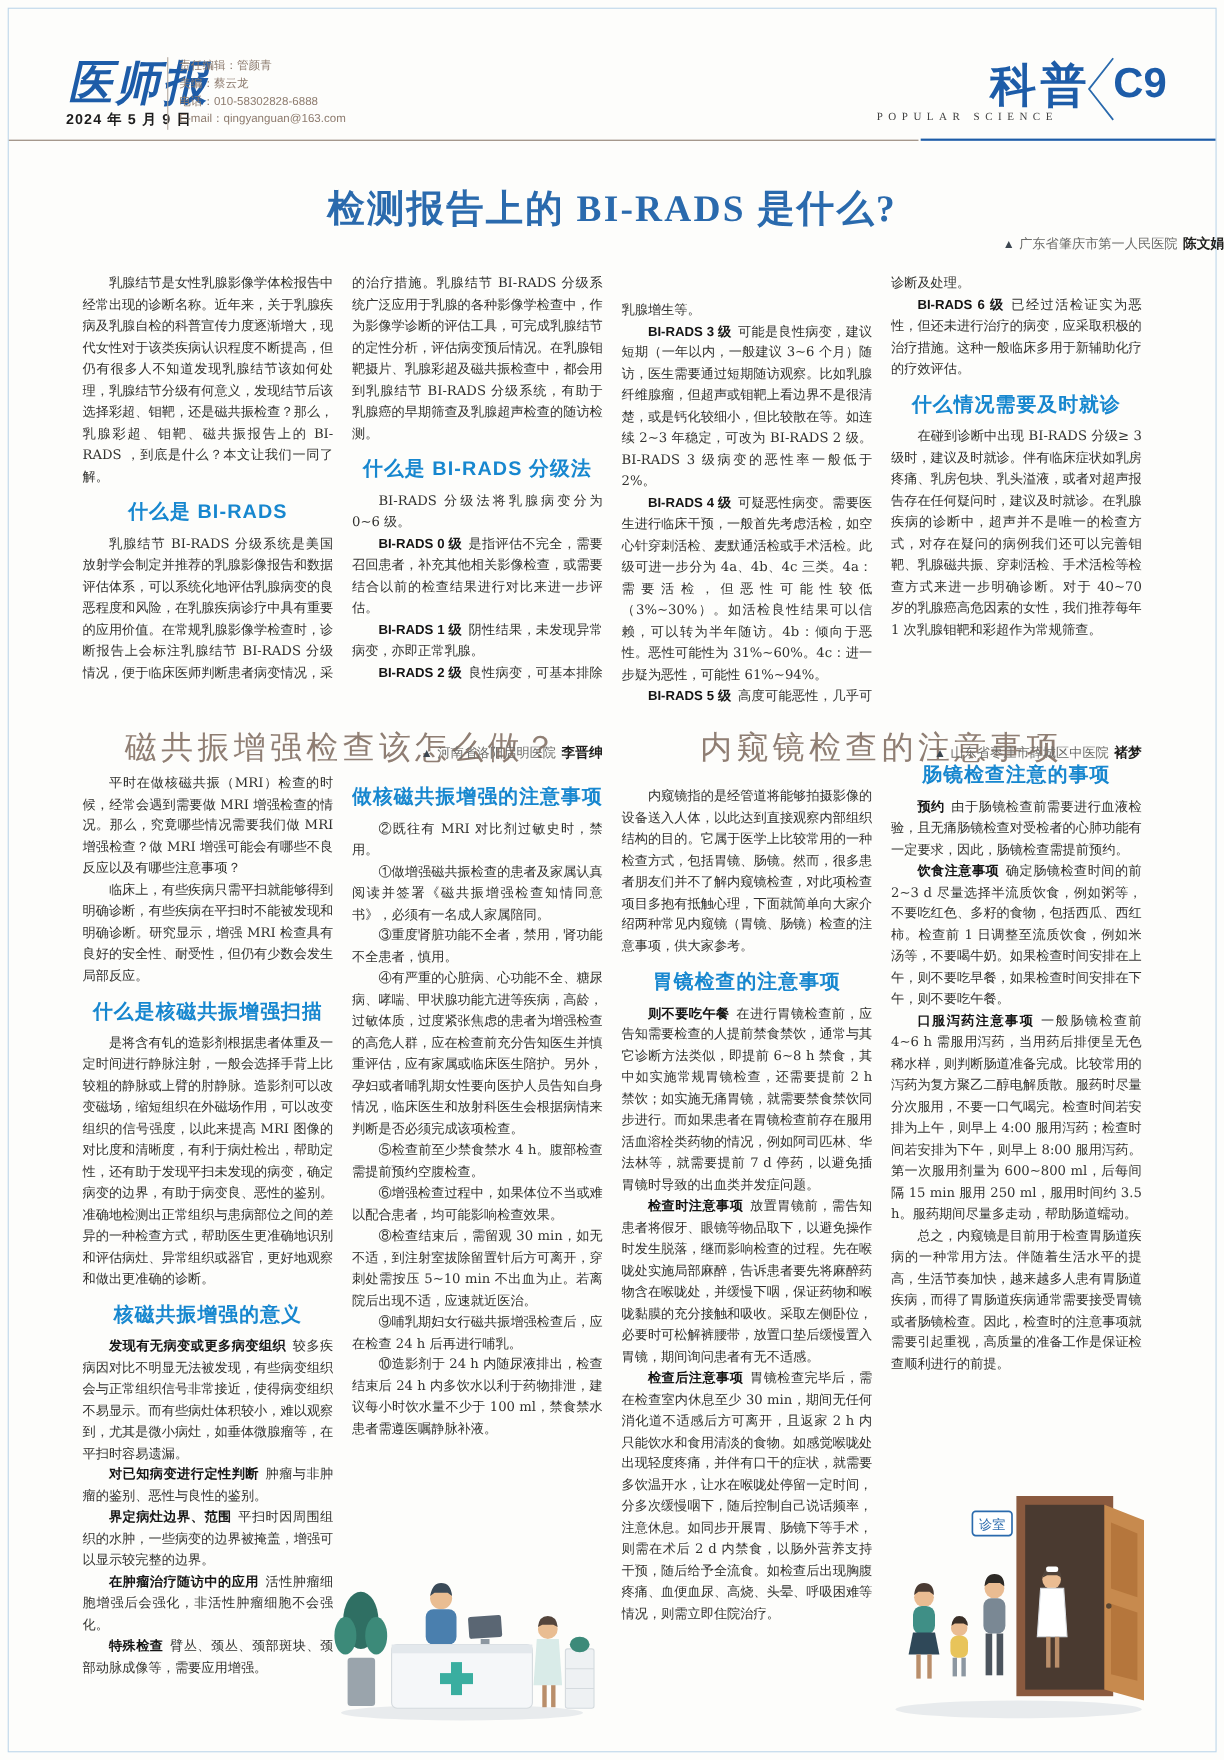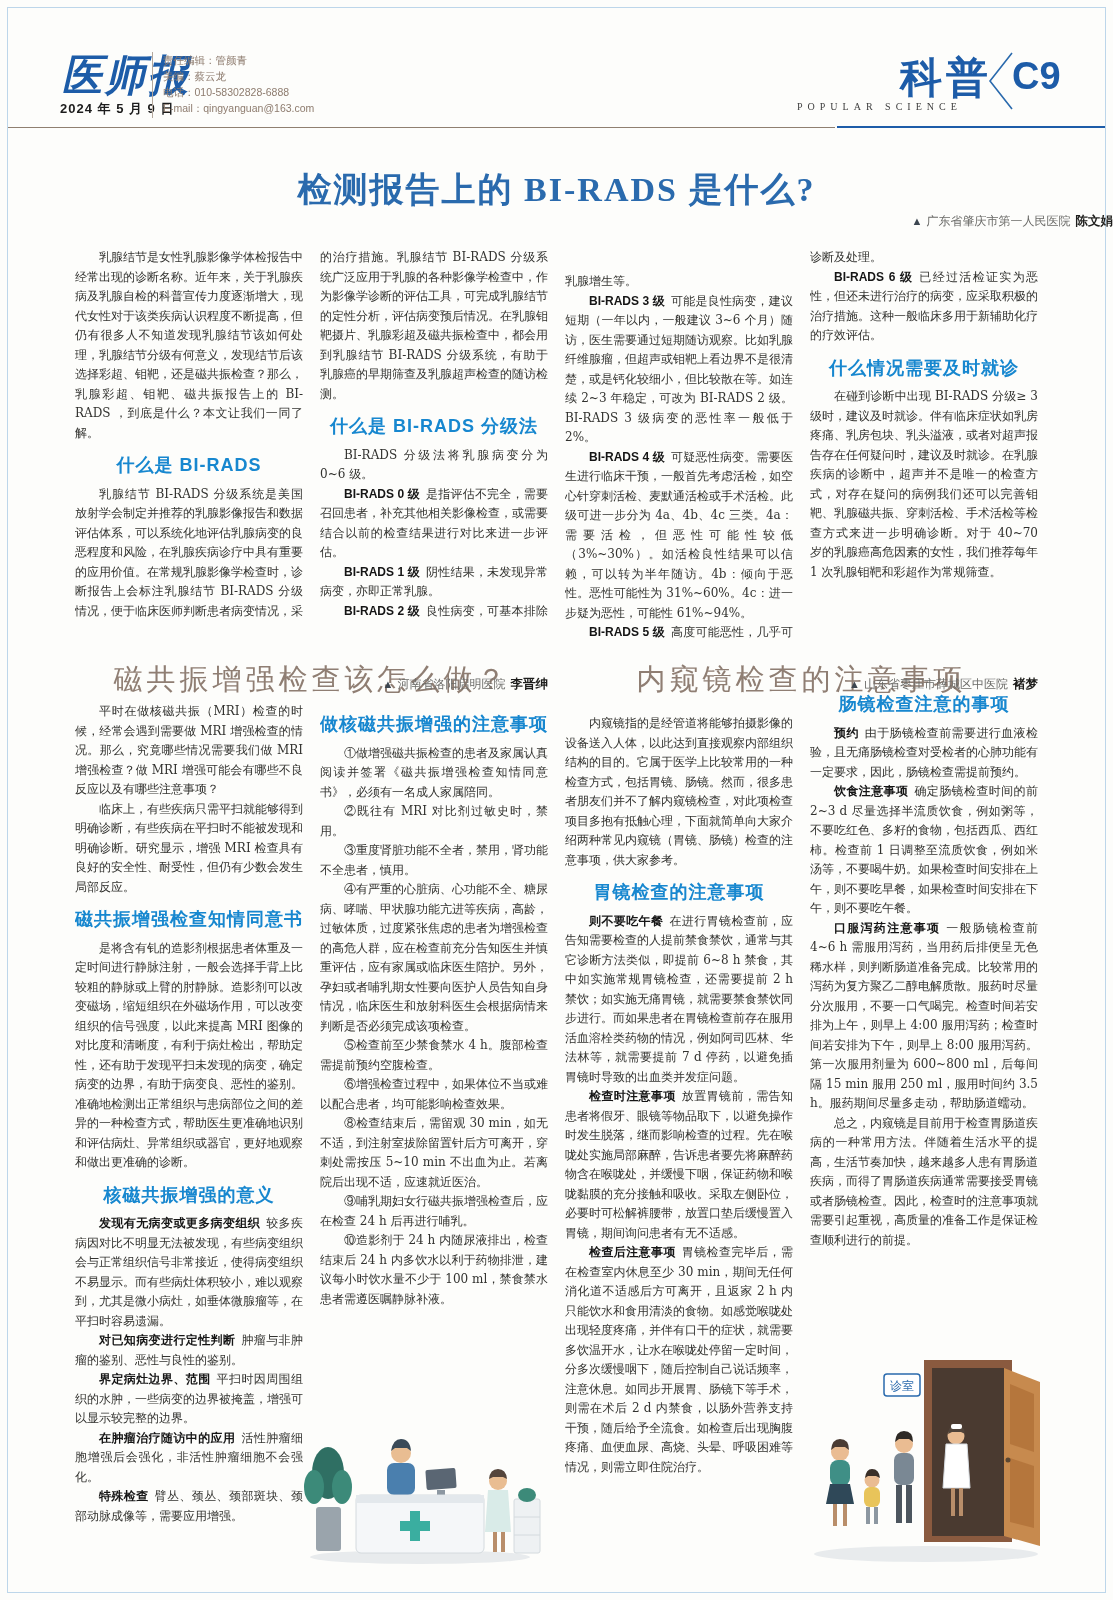--- a/index.html
+++ b/index.html
@@ -103,33 +103,33 @@
       <p class="body">在碰到诊断中出现 BI-RADS 分级≥ 3 级时，建议及时就诊。伴有临床症状如乳房疼痛、乳房包块、乳头溢液，或者对超声报告存在任何疑问时，建议及时就诊。在乳腺疾病的诊断中，超声并不是唯一的检查方式，对存在疑问的病例我们还可以完善钼靶、乳腺磁共振、穿刺活检、手术活检等检查方式来进一步明确诊断。对于 40~70 岁的乳腺癌高危因素的女性，我们推荐每年 1 次乳腺钼靶和彩超作为常规筛查。</p>
     </div>
 
   <h2 class="sec-title" style="left:75px;top:636px;">磁共振增强检查该怎么做？</h2>
   <div class="byline" style="left:75px;width:473px;top:676px;">
     <span class="marker">▲</span><span>河南省洛阳启明医院</span><span class="author">李晋绅</span>
   </div>
   <div class="col" style="left:75px;top:702px;height:866px;">
       <p class="body">平时在做核磁共振（MRI）检查的时候，经常会遇到需要做 MRI 增强检查的情况。那么，究竟哪些情况需要我们做 MRI 增强检查？做 MRI 增强可能会有哪些不良反应以及有哪些注意事项？</p>
       <p class="body">临床上，有些疾病只需平扫就能够得到明确诊断，有些疾病在平扫时不能被发现和明确诊断。研究显示，增强 MRI 检查具有良好的安全性、耐受性，但仍有少数会发生局部反应。</p>
-      <h3 class="colhead">磁共振增强检查知情同意书</h3>
+      <h3 class="colhead">什么是核磁共振增强扫描</h3>
       <p class="body">是将含有钆的造影剂根据患者体重及一定时间进行静脉注射，一般会选择手背上比较粗的静脉或上臂的肘静脉。造影剂可以改变磁场，缩短组织在外磁场作用，可以改变组织的信号强度，以此来提高 MRI 图像的对比度和清晰度，有利于病灶检出，帮助定性，还有助于发现平扫未发现的病变，确定病变的边界，有助于病变良、恶性的鉴别。准确地检测出正常组织与患病部位之间的差异的一种检查方式，帮助医生更准确地识别和评估病灶、异常组织或器官，更好地观察和做出更准确的诊断。</p>
       <h3 class="colhead">核磁共振增强的意义</h3>
       <p class="body"><b class="runin">发现有无病变或更多病变组织</b>较多疾病因对比不明显无法被发现，有些病变组织会与正常组织信号非常接近，使得病变组织不易显示。而有些病灶体积较小，难以观察到，尤其是微小病灶，如垂体微腺瘤等，在平扫时容易遗漏。</p>
       <p class="body"><b class="runin">对已知病变进行定性判断</b>肿瘤与非肿瘤的鉴别、恶性与良性的鉴别。</p>
       <p class="body"><b class="runin">界定病灶边界、范围</b>平扫时因周围组织的水肿，一些病变的边界被掩盖，增强可以显示较完整的边界。</p>
       <p class="body"><b class="runin">在肿瘤治疗随访中的应用</b>活性肿瘤细胞增强后会强化，非活性肿瘤细胞不会强化。</p>
       <p class="body"><b class="runin">特殊检查</b>臂丛、颈丛、颈部斑块、颈部动脉成像等，需要应用增强。</p>
     </div>
   <div class="col" style="left:320px;top:702px;height:688px;">
       <h3 class="colhead">做核磁共振增强的注意事项</h3>
+      <p class="body">②既往有 MRI 对比剂过敏史时，禁用。</p>
       <p class="body">①做增强磁共振检查的患者及家属认真阅读并签署《磁共振增强检查知情同意书》，必须有一名成人家属陪同。</p>
-      <p class="body">②既往有 MRI 对比剂过敏史时，禁用。</p>
       <p class="body">③重度肾脏功能不全者，禁用，肾功能不全患者，慎用。</p>
       <p class="body">④有严重的心脏病、心功能不全、糖尿病、哮喘、甲状腺功能亢进等疾病，高龄，过敏体质，过度紧张焦虑的患者为增强检查的高危人群，应在检查前充分告知医生并慎重评估，应有家属或临床医生陪护。另外，孕妇或者哺乳期女性要向医护人员告知自身情况，临床医生和放射科医生会根据病情来判断是否必须完成该项检查。</p>
       <p class="body">⑤检查前至少禁食禁水 4 h。腹部检查需提前预约空腹检查。</p>
       <p class="body">⑥增强检查过程中，如果体位不当或难以配合患者，均可能影响检查效果。</p>
       <p class="body">⑧检查结束后，需留观 30 min，如无不适，到注射室拔除留置针后方可离开，穿刺处需按压 5~10 min 不出血为止。若离院后出现不适，应速就近医治。</p>
       <p class="body">⑨哺乳期妇女行磁共振增强检查后，应在检查 24 h 后再进行哺乳。</p>
       <p class="body">⑩造影剂于 24 h 内随尿液排出，检查结束后 24 h 内多饮水以利于药物排泄，建议每小时饮水量不少于 100 ml，禁食禁水患者需遵医嘱静脉补液。</p>
     </div>
 
   <div class="illus" style="left:298px;top:1395px;">

